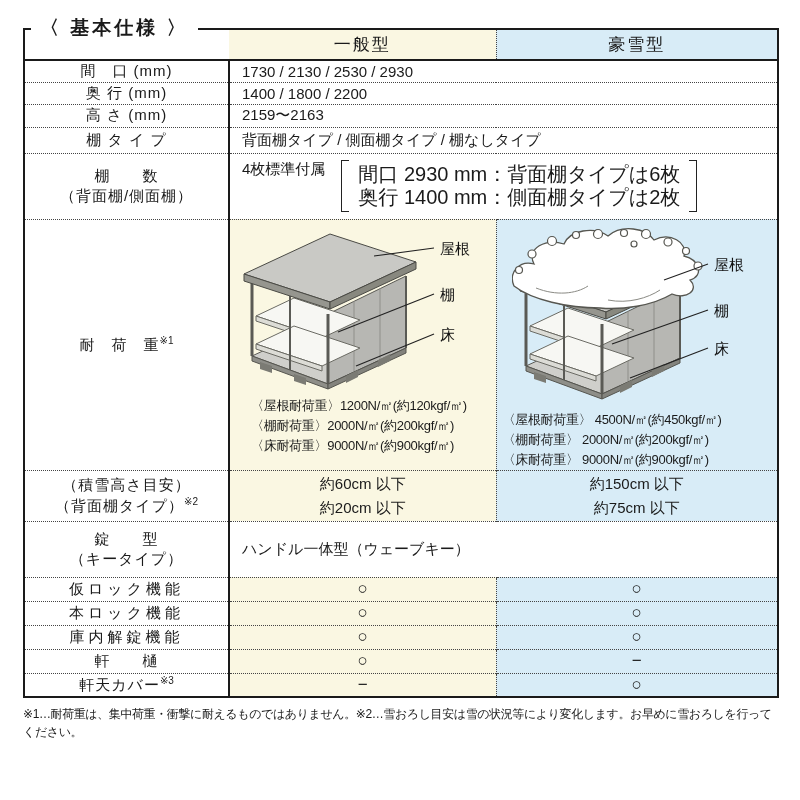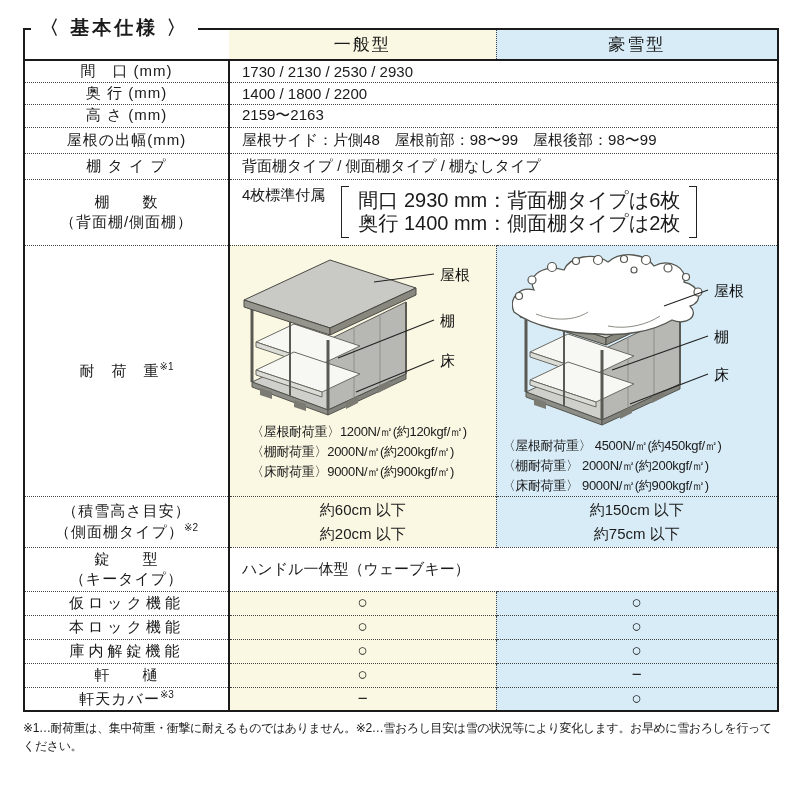--- a/index.html
+++ b/index.html
@@ -78,24 +78,20 @@
       <tr class="dot" style="height:22px">
         <td class="lbl">奥 行 (mm)</td>
         <td class="val" colspan="2">1400 / 1800 / 2200</td>
       </tr>
 
       <tr class="dot" style="height:23px">
         <td class="lbl">高 さ (mm)</td>
         <td class="val" colspan="2">2159〜2163</td>
       </tr>
 
-      <tr class="dot" style="height:26px">
-        <td class="lbl">屋根の出幅(mm)</td>
-        <td class="val" colspan="2">屋根サイド：片側48　屋根前部：98〜99　屋根後部：98〜99</td>
-      </tr>
 
       <tr class="dot" style="height:26px">
         <td class="lbl">棚 タ イ プ</td>
         <td class="val" colspan="2">背面棚タイプ / 側面棚タイプ / 棚なしタイプ</td>
       </tr>
 
       <tr class="dot" style="height:66px">
         <td class="lbl">
           <div>棚　　数</div>
           <div>（背面棚/側面棚）</div>
@@ -208,34 +204,34 @@
             <div>〈棚耐荷重〉 2000N/㎡(約200kgf/㎡)</div>
             <div>〈床耐荷重〉 9000N/㎡(約900kgf/㎡)</div>
           </div>
         </td>
       </tr>
 
       <tr class="dot" style="height:51px">
         <td class="lbl">
           <div>（積雪高さ目安）</div>
           <div>
-            <span>（側面棚タイプ）</span><sup class="note">※2</sup>
+            <span>（背面棚タイプ）</span><sup class="note">※2</sup>
           </div>
         </td>
         <td class="gen two">
           <div>約60cm 以下</div>
           <div>約20cm 以下</div>
         </td>
         <td class="hvy two">
           <div>約150cm 以下</div>
           <div>約75cm 以下</div>
         </td>
       </tr>
 
-      <tr class="dot" style="height:44px">
+      <tr class="dot" style="height:56px">
         <td class="lbl">
           <div>錠　　型</div>
           <div>（キータイプ）</div>
         </td>
         <td class="val" colspan="2">ハンドル一体型（ウェーブキー）</td>
       </tr>
 
       <tr class="dot" style="height:24px">
         <td class="lbl ls3">仮ロック機能</td>
         <td class="gen mark">○</td>

